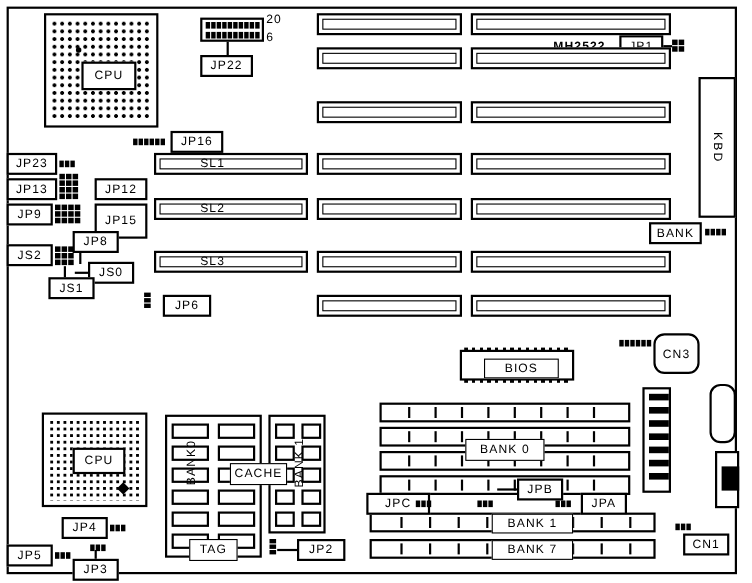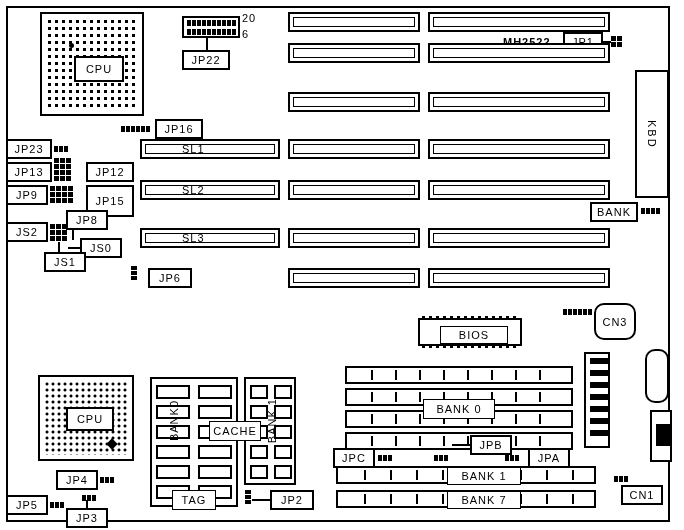--- a/index.html
+++ b/index.html
@@ -597,21 +597,21 @@
     <div class="tick" style="left:130px;"></div>
       <div class="tick" style="left:156px;"></div>
     <div class="tick" style="left:182px;"></div>
       <div class="tick" style="left:208px;"></div>
     <div class="tick" style="left:234px;"></div>
   </div>
   <div class="lbox" style="position:absolute; left:447px; top:491px; width:74px; height:18px; border-width:1px;">
     <span>BANK 7</span>
   </div>
 
-  <div class="lbox" style="position:absolute; left:333px; top:448px; width:42px; height:20px;">
+  <div class="lbox" style="position:absolute; left:333px; top:448px; width:58px; height:20px;">
     <span>JPC</span>
   </div>
   <div class="pins" style="left:378px; top:455px;">
     <i></i>
       <i></i>
       <i></i>
   </div>
 
   <div class="lbox" style="position:absolute; left:470px; top:435px; width:42px; height:20px;">
     <span>JPB</span>

